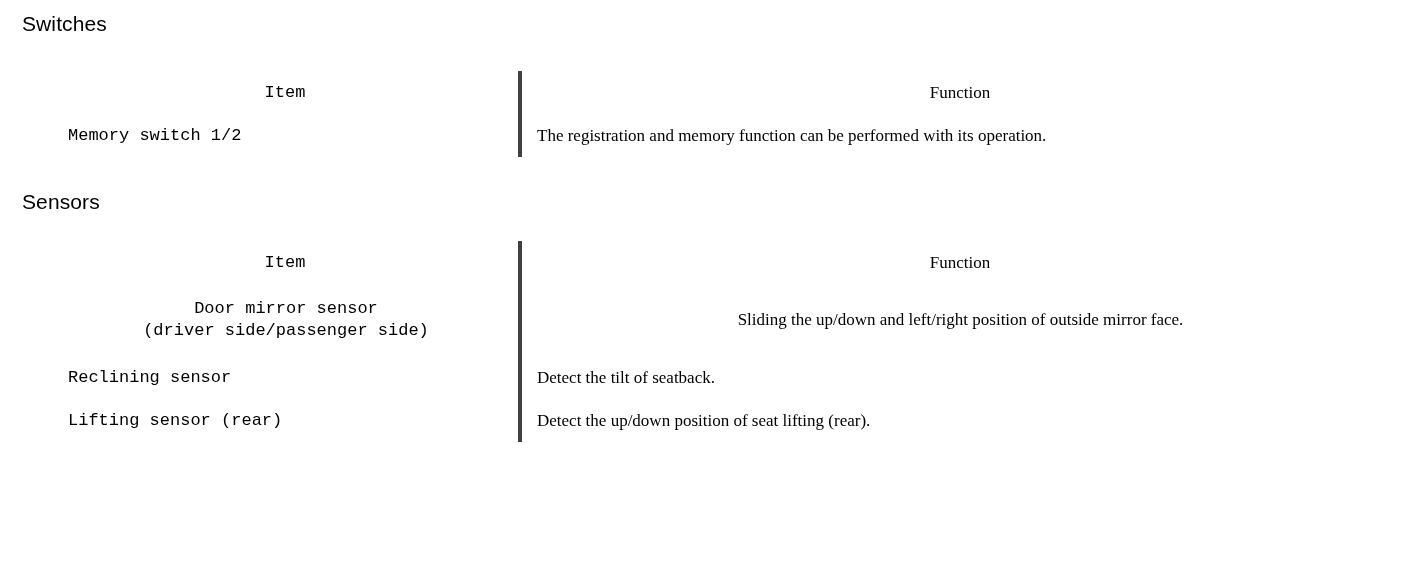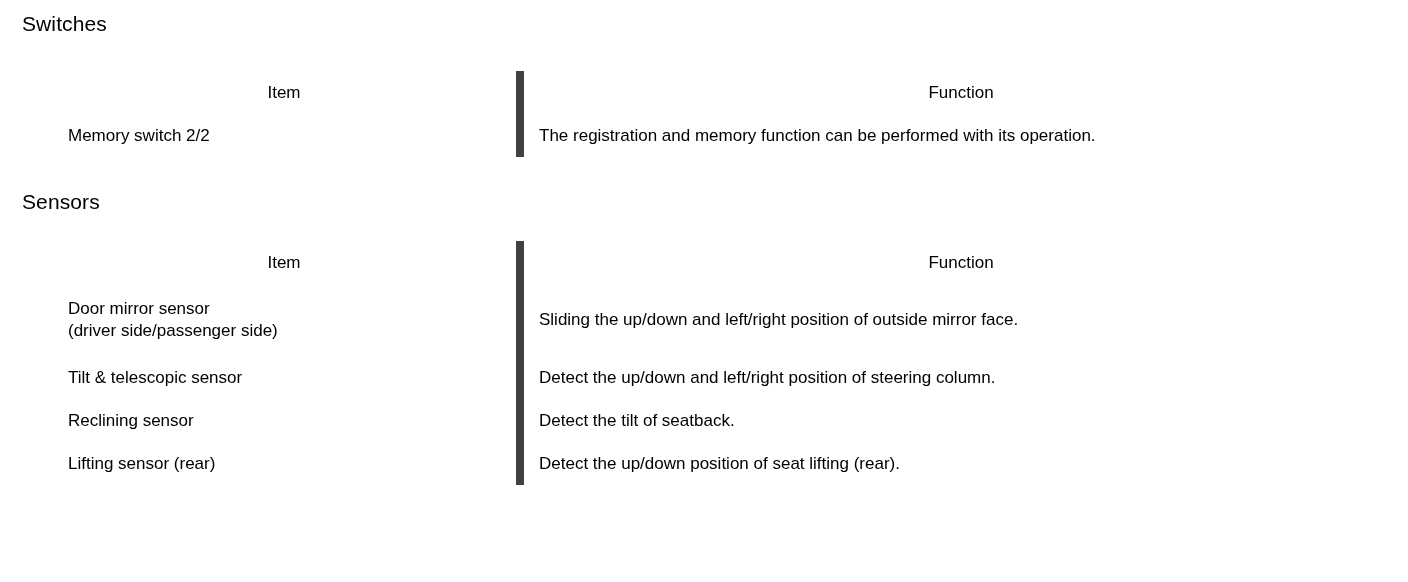--- a/index.html
+++ b/index.html
@@ -48,44 +48,46 @@
   .doc-table td {
     padding: 0;
     margin: 0;
     vertical-align: middle;
     font-weight: 400;
     border: 0;
   }
 
   
   .doc-table .cell-item {
-    border-right: 8px solid #404040;
+    border-right: 4px solid #404040;
+    font-family: Liberation Mono, monospace;
   }
 
   
   .rule-thick-top   { border-top: 4px solid #000; }
   .rule-thick-bot   { border-bottom: 4px solid #000; }
   .rule-thin-bot    { border-bottom: 2px solid #000; }
 
   .cell-item .cell-inner {
     padding: 0 14px 0 16px;
   }
   .cell-func .cell-inner {
     padding: 0 14px 0 15px;
+    font-family: Liberation Serif, serif;
   }
 
   .header-cell .cell-inner {
     text-align: center;
     padding-left: 0;
     padding-right: 0;
   }
 
   .row-h { height: 43px; }
   .row-1 { height: 43px; }
-  .row-2 { height: 72px; }
+  .row-2 { height: 72px; text-align: center; }
 
   .cell-inner {
     display: block;
     line-height: 1.28;
     white-space: pre-line;
   }
 
   
   .abs { position: absolute; }
 
@@ -112,21 +114,21 @@
           <span class="cell-inner">Item</span>
         </th>
         <th class="cell-func header-cell rule-thick-top rule-thin-bot">
           <span class="cell-inner">Function</span>
         </th>
       </tr>
     </thead>
     <tbody>
       <tr class="row-1">
         <td class="cell-item rule-thick-bot">
-          <span class="cell-inner">Memory switch 2/2</span>
+          <span class="cell-inner">Memory switch 1/2</span>
         </td>
         <td class="cell-func rule-thick-bot">
           <span class="cell-inner">The registration and memory function can be performed with its operation.</span>
         </td>
       </tr>
     </tbody>
   </table>
 
   <div class="abs section-heading" id="heading-sensors">Sensors</div>
 
@@ -150,28 +152,20 @@
         <td class="cell-item rule-thin-bot">
           <span class="cell-inner">Door mirror sensor
 (driver side/passenger side)</span>
         </td>
         <td class="cell-func rule-thin-bot">
           <span class="cell-inner">Sliding the up/down and left/right position of outside mirror face.</span>
         </td>
       </tr>
       <tr class="row-1">
         <td class="cell-item rule-thin-bot">
-          <span class="cell-inner">Tilt &amp; telescopic sensor</span>
-        </td>
-        <td class="cell-func rule-thin-bot">
-          <span class="cell-inner">Detect the up/down and left/right position of steering column.</span>
-        </td>
-      </tr>
-      <tr class="row-1">
-        <td class="cell-item rule-thin-bot">
           <span class="cell-inner">Reclining sensor</span>
         </td>
         <td class="cell-func rule-thin-bot">
           <span class="cell-inner">Detect the tilt of seatback.</span>
         </td>
       </tr>
       <tr class="row-1">
         <td class="cell-item rule-thin-bot">
           <span class="cell-inner">Lifting sensor (rear)</span>
         </td>

